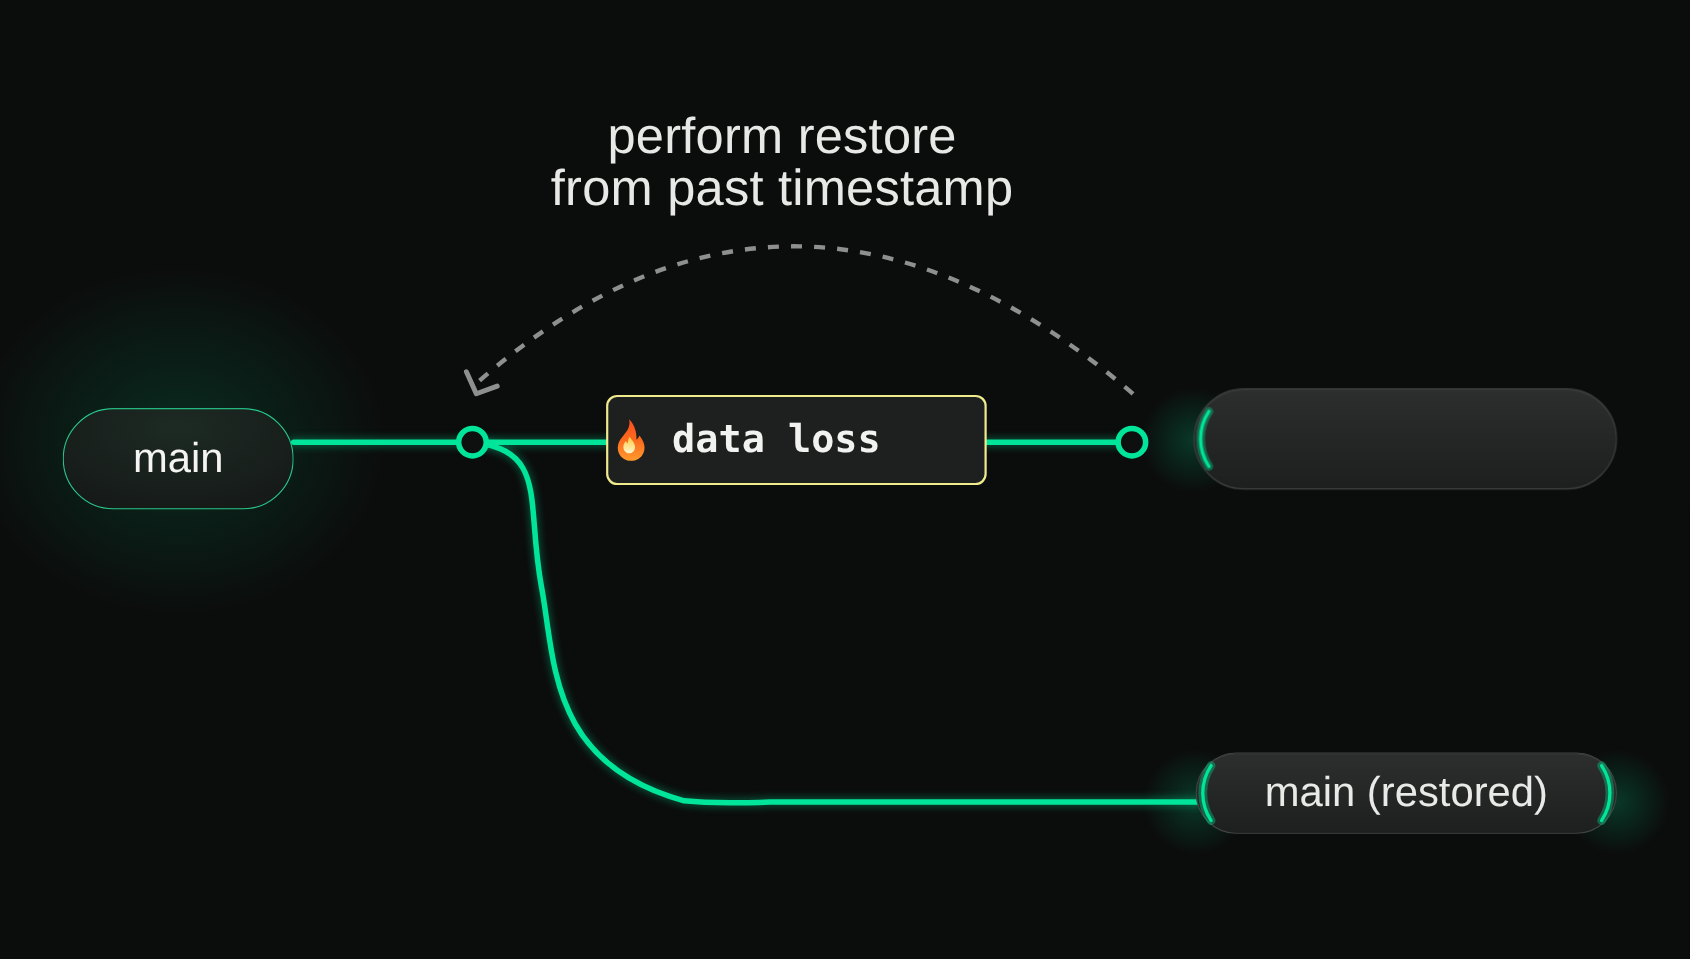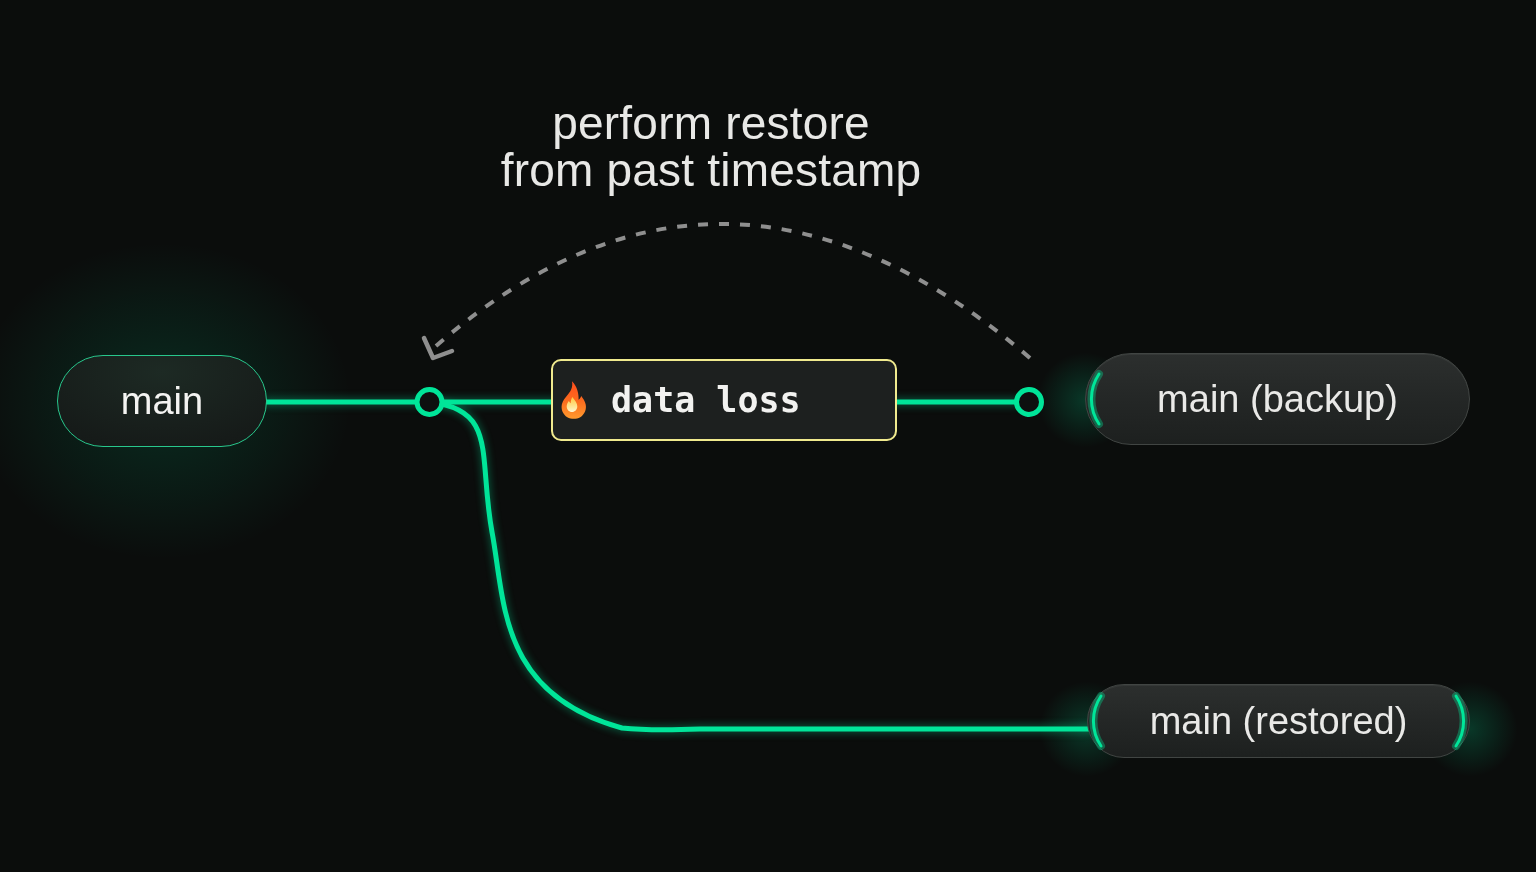--- a/index.html
+++ b/index.html
@@ -104,20 +104,21 @@
   .pill.gray {
     background: linear-gradient(180deg, #2c2f2e 0%, #242726 50%, #1d201f 100%);
     border: 1px solid #414543;
     box-shadow: inset 0 1px 0 rgba(255,255,255,0.05);
   }
   .pill.primary {
     background: radial-gradient(120% 150% at 50% 18%,
       #1d2a24 0%, #161b19 55%, #101413 100%);
     border: 1.5px solid #28c78c;
     color: #f4f4f2;
+    margin-top: 16px;
   }
   .pill-main     { left: 57px;   top: 355px; width: 210px; height: 92px; }
   .pill-backup   { left: 1085px; top: 353px; width: 385px; height: 92px; }
   .pill-restored { left: 1087px; top: 684px; width: 383px; height: 74px; }
 
   
   svg.conn-arc {
     position: absolute;
     top: 50%;
     margin-top: -35px;
@@ -206,21 +207,20 @@
 
   <div class="pill primary pill-main">
     <span>main</span>
   </div>
 
   <div class="pill gray pill-backup">
     <svg class="conn-arc left" width="22" height="70" viewBox="0 0 22 70">
       <path class="conn-arc-soft" d="M17 10 A 45 45 0 0 0 17 60"></path>
       <path class="conn-arc-stroke" d="M17 10 A 45 45 0 0 0 17 60"></path>
     </svg>
-    <span>main (backup)</span>
   </div>
 
   <div class="event-box">
     <svg class="flame-icon" width="38" height="40" viewBox="0 0 32 34">
       <defs>
         <linearGradient id="flameBody" x1="0" y1="0" x2="0" y2="1">
           <stop offset="0" stop-color="#ff4d1c"></stop>
           <stop offset="0.5" stop-color="#fb6a1e"></stop>
           <stop offset="1" stop-color="#ff9a2e"></stop>
         </linearGradient>

